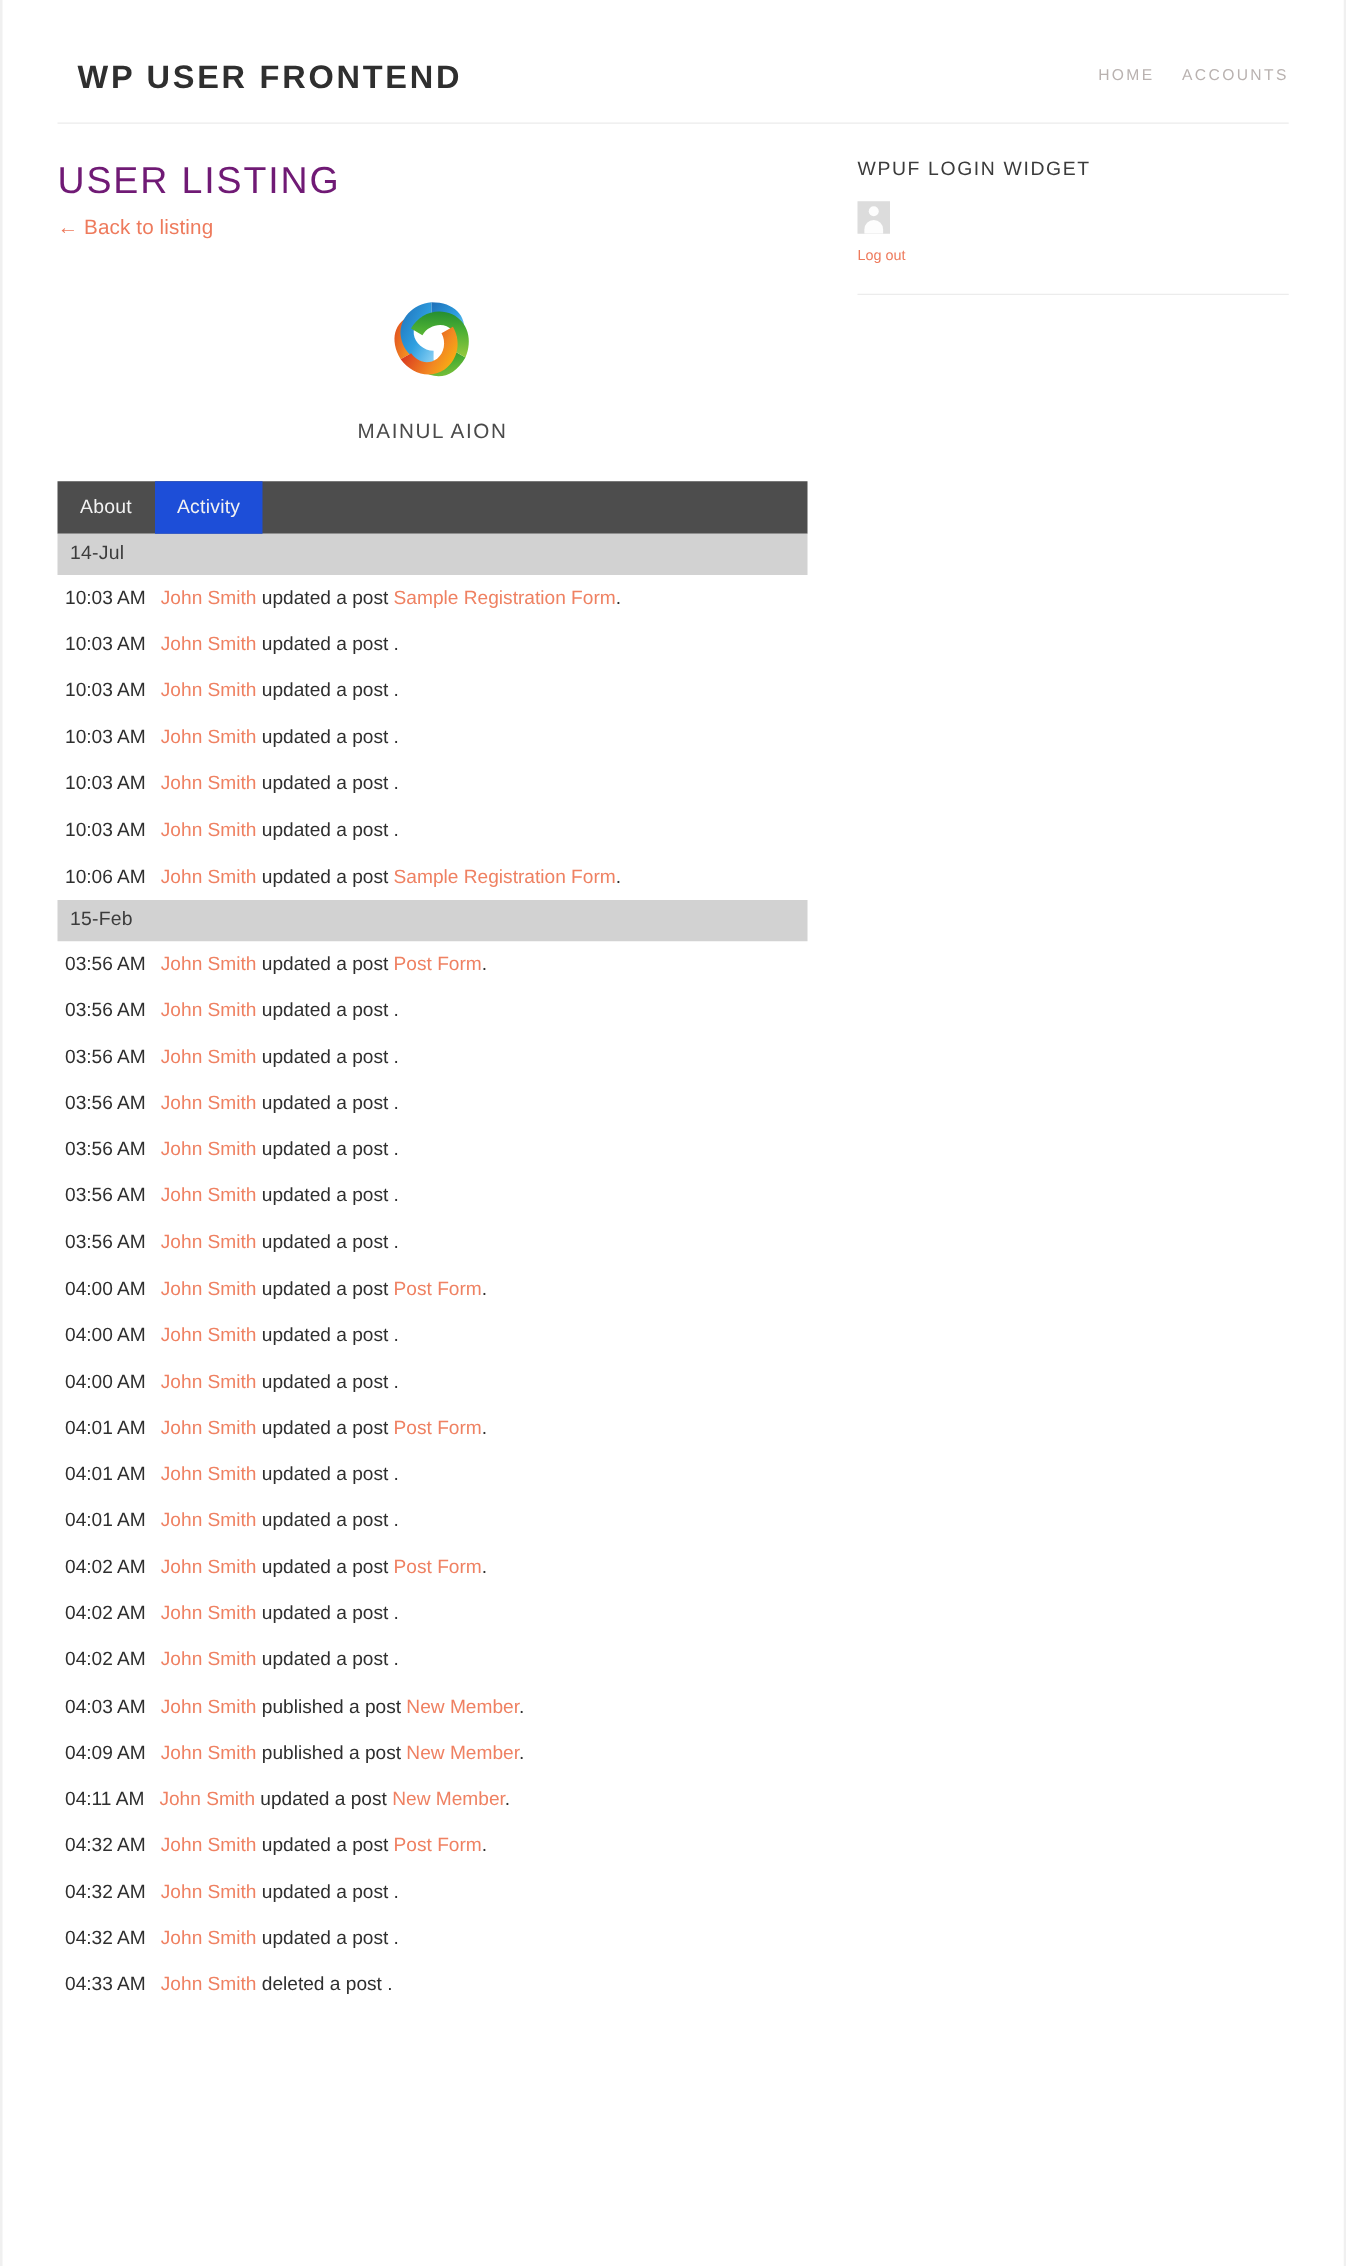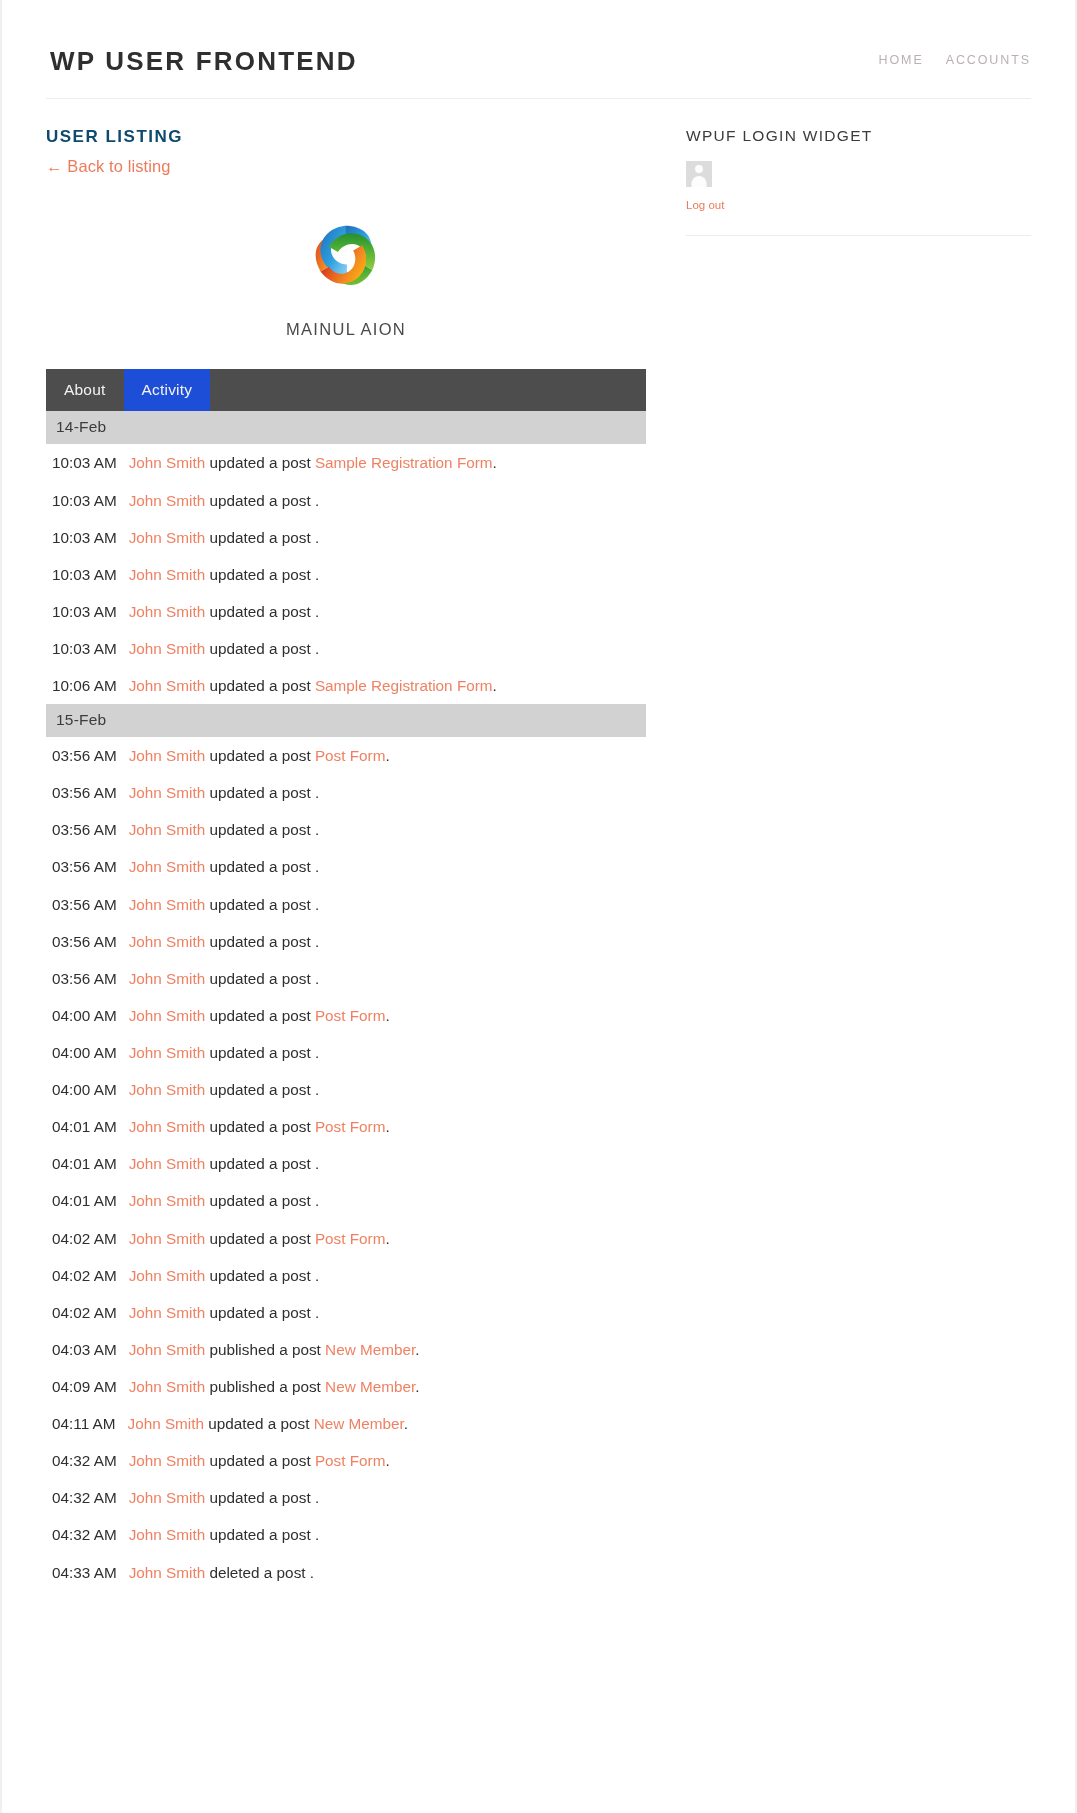--- a/index.html
+++ b/index.html
@@ -34,21 +34,21 @@
     height: 98px;
   }
   .site-title {
     font-size: 26px;
     letter-spacing: 2.2px;
     font-weight: 600;
     color: #2f2f2f;
     text-transform: uppercase;
     white-space: nowrap;
     line-height: 1;
-    margin: 4px;
+    margin: 16px;
     padding-bottom: 6px;
   }
   .main-nav {
     display: flex;
     gap: 22px;
     align-items: flex-start;
     padding-bottom: 8px;
   }
   .main-nav a {
     font-size: 12.5px;
@@ -76,25 +76,25 @@
     flex: 0 0 600px;
     padding-top: 28px;
   }
   .side-col {
     flex: 1 1 auto;
     padding-top: 28px;
     padding-left: 40px;
   }
 
   .page-title {
-    font-size: 17px;
+    font-size: 30px;
     letter-spacing: 1.5px;
-    font-weight: 700;
-    text-transform: uppercase;
-    color: #0c4a6e;
+    font-weight: 400;
+    text-transform: uppercase;
+    color: #701a75;
     margin: 0 0 10px 0;
     line-height: 1.2;
   }
   .back-link {
     display: inline-block;
     color: #ee7a5c;
     font-size: 16.5px;
     text-decoration: none;
     letter-spacing: .1px;
   }
@@ -267,21 +267,21 @@
         </svg>
         <div class="profile-name">Mainul Aion</div>
       </div>
 
       <div class="tab-bar">
         <a href="#" class="tab">About</a>
         <a href="#" class="tab active">Activity</a>
       </div>
 
       <div id="activity-list">
-          <div class="date-header">14-Feb</div>
+          <div class="date-header">14-Jul</div>
           <div class="activity-row"><span class="time">10:03 AM</span><a href="#" class="user-link">John Smith</a> <span class="action">updated a post</span> <a href="#" class="post-link">Sample Registration Form</a><span class="action">.</span></div>
           <div class="activity-row"><span class="time">10:03 AM</span><a href="#" class="user-link">John Smith</a> <span class="action">updated a post</span> <span class="action">.</span></div>
           <div class="activity-row"><span class="time">10:03 AM</span><a href="#" class="user-link">John Smith</a> <span class="action">updated a post</span> <span class="action">.</span></div>
           <div class="activity-row"><span class="time">10:03 AM</span><a href="#" class="user-link">John Smith</a> <span class="action">updated a post</span> <span class="action">.</span></div>
           <div class="activity-row"><span class="time">10:03 AM</span><a href="#" class="user-link">John Smith</a> <span class="action">updated a post</span> <span class="action">.</span></div>
           <div class="activity-row"><span class="time">10:03 AM</span><a href="#" class="user-link">John Smith</a> <span class="action">updated a post</span> <span class="action">.</span></div>
           <div class="activity-row"><span class="time">10:06 AM</span><a href="#" class="user-link">John Smith</a> <span class="action">updated a post</span> <a href="#" class="post-link">Sample Registration Form</a><span class="action">.</span></div>
           <div class="date-header">15-Feb</div>
           <div class="activity-row"><span class="time">03:56 AM</span><a href="#" class="user-link">John Smith</a> <span class="action">updated a post</span> <a href="#" class="post-link">Post Form</a><span class="action">.</span></div>
           <div class="activity-row"><span class="time">03:56 AM</span><a href="#" class="user-link">John Smith</a> <span class="action">updated a post</span> <span class="action">.</span></div>

